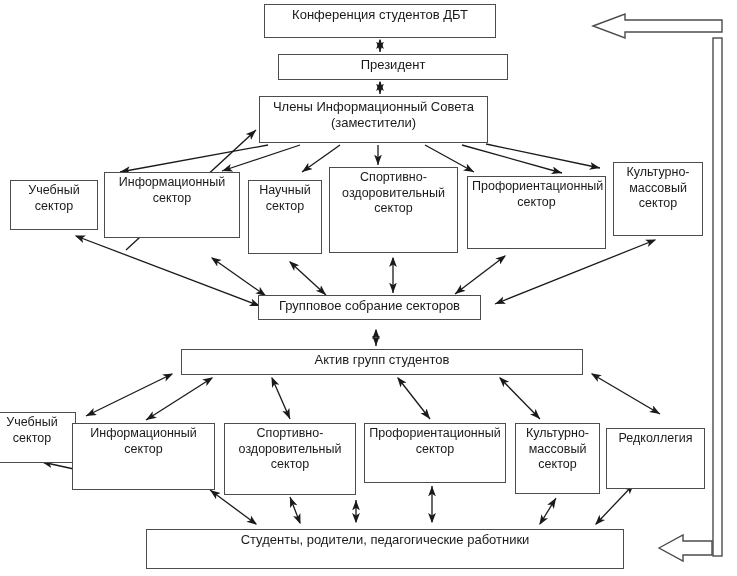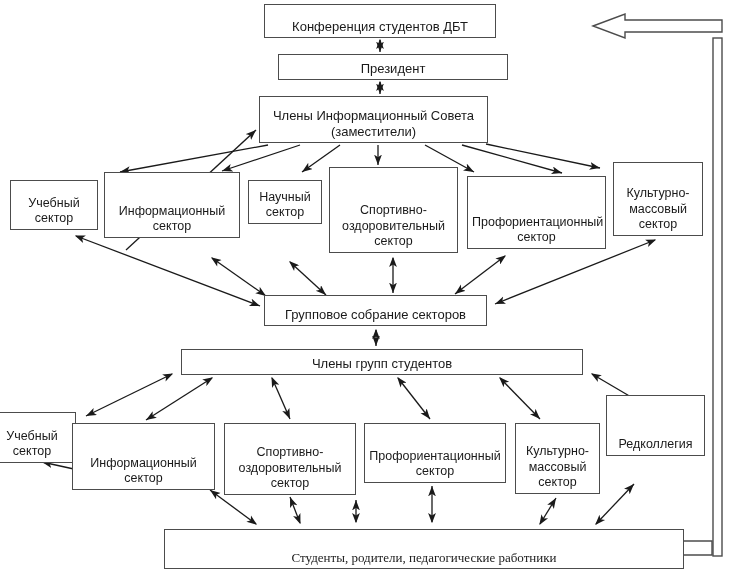--- a/index.html
+++ b/index.html
@@ -4,21 +4,21 @@
 <style>
   html,body{margin:0;padding:0;background:#ffffff;}
   body{font-family:"Liberation Sans","DejaVu Sans",sans-serif;}
   #stage{position:relative;width:737px;height:576px;overflow:hidden;background:#fff;}
   .box{
     position:absolute;
     box-sizing:border-box;
     border:1.5px solid #4c4c4c;
     background:#ffffff;
     display:flex;
-    align-items:flex-end;
+    align-items:flex-start;
     justify-content:center;
     text-align:center;
     color:#1a1a1a;
     font-size:12.5px;
     line-height:1.25;
     padding:2px 4px;
     z-index:5;
   }
   .box span{display:block;width:100%;}
   .box.wide{font-size:13px;}
@@ -98,56 +98,56 @@
   <div class="box wide" style="left:259px;top:96px;width:229px;height:47px;">
     <span>Члены Информационный Совета (заместители)</span>
   </div>
 
   <div class="box" style="left:10px;top:180px;width:88px;height:50px;">
     <span>Учебный сектор</span>
   </div>
   <div class="box" style="left:104px;top:172px;width:136px;height:66px;">
     <span>Информационный сектор</span>
   </div>
-  <div class="box" style="left:248px;top:180px;width:74px;height:44px;">
+  <div class="box" style="left:248px;top:180px;width:74px;height:74px;">
     <span>Научный сектор</span>
   </div>
   <div class="box" style="left:329px;top:167px;width:129px;height:86px;">
     <span>Спортивно-оздоровительный сектор</span>
   </div>
   <div class="box" style="left:467px;top:176px;width:139px;height:73px;">
     <span>Профориентационный сектор</span>
   </div>
   <div class="box" style="left:613px;top:162px;width:90px;height:74px;">
     <span>Культурно-массовый сектор</span>
   </div>
 
-  <div class="box wide" style="left:264px;top:295px;width:223px;height:31px;">
+  <div class="box wide" style="left:258px;top:295px;width:223px;height:25px;">
     <span>Групповое собрание секторов</span>
   </div>
   <div class="box wide" style="left:181px;top:349px;width:402px;height:26px;">
-    <span>Члены групп студентов</span>
+    <span>Актив групп студентов</span>
   </div>
 
   <div class="box" style="left:-12px;top:412px;width:88px;height:51px;z-index:4;">
     <span>Учебный сектор</span>
   </div>
   <div class="box" style="left:72px;top:423px;width:143px;height:67px;z-index:6;">
     <span>Информационный сектор</span>
   </div>
   <div class="box" style="left:224px;top:423px;width:132px;height:72px;">
     <span>Спортивно-оздоровительный сектор</span>
   </div>
   <div class="box" style="left:364px;top:423px;width:142px;height:60px;">
     <span>Профориентационный сектор</span>
   </div>
   <div class="box" style="left:515px;top:423px;width:85px;height:71px;">
     <span>Культурно-массовый сектор</span>
   </div>
-  <div class="box" style="left:606px;top:395px;width:99px;height:61px;">
+  <div class="box" style="left:606px;top:428px;width:99px;height:61px;">
     <span>Редколлегия</span>
   </div>
 
-  <div class="box wide" style="left:164px;top:529px;width:520px;height:40px;font-family:Liberation Serif, serif;">
+  <div class="box wide" style="left:146px;top:529px;width:478px;height:40px;">
     <span>Студенты, родители, педагогические работники</span>
   </div>
 
 </div>
 
 </body></html>

